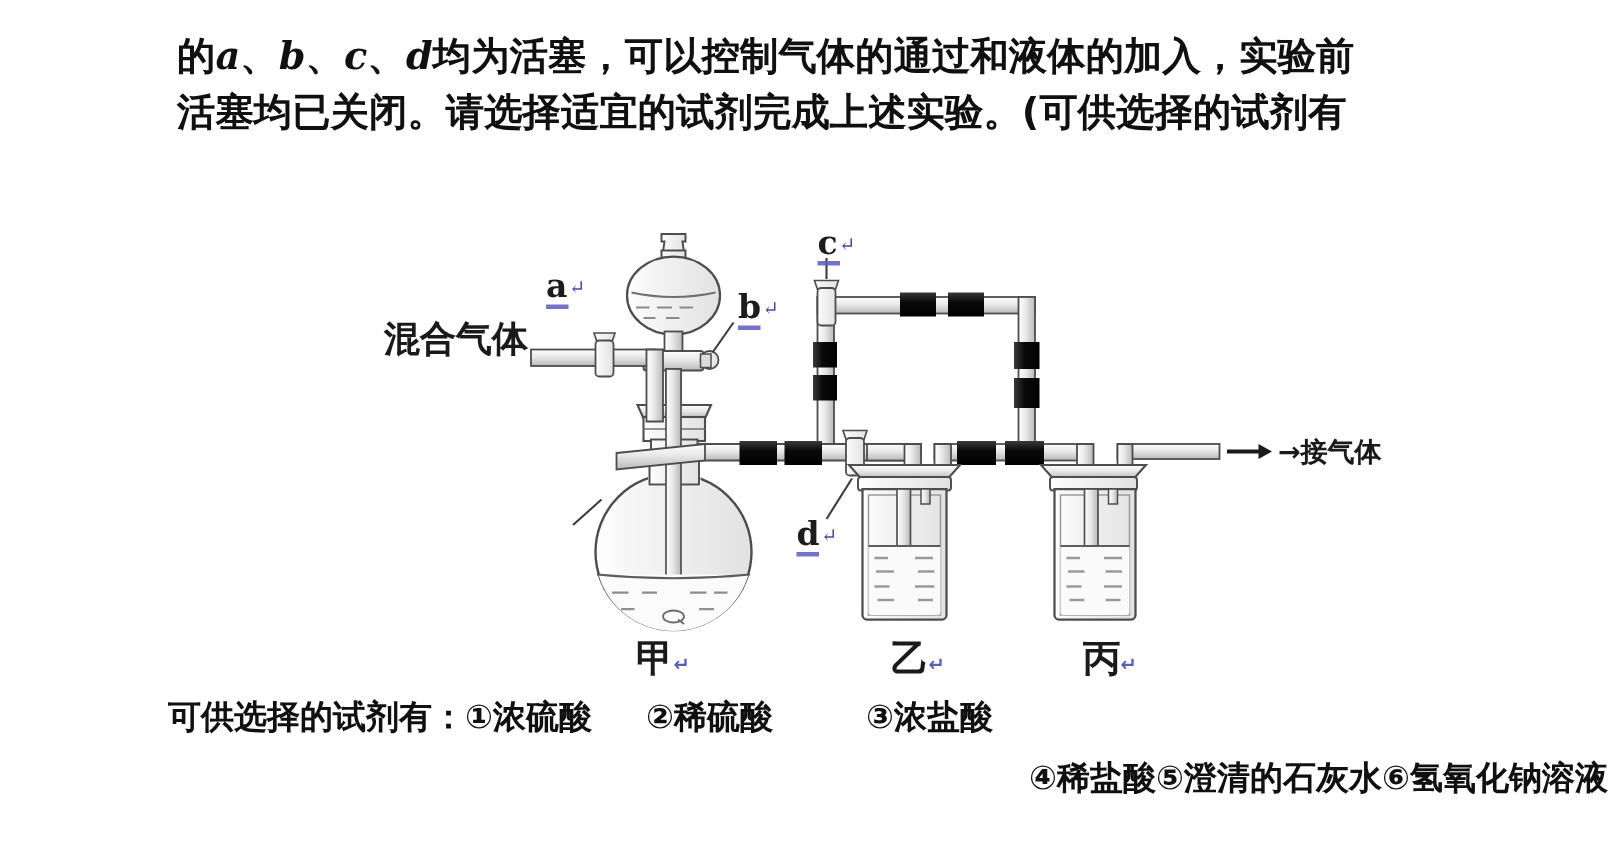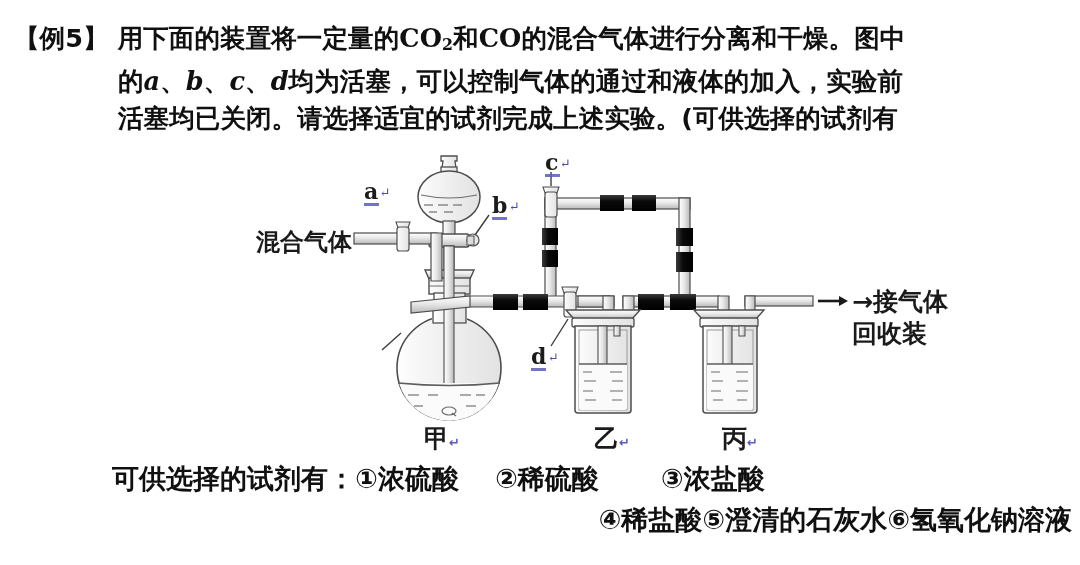--- a/index.html
+++ b/index.html
@@ -40,21 +40,21 @@
   .stmt-line sub { font-size: 0.62em; vertical-align: -0.22em; }
 
   
   #reagent-options {
     position: absolute;
     left: 112px;
     top: 458px;
     width: 960px;
   }
   .opt-line {
-    font-size: 27px;
+    font-size: 22px;
     font-weight: bold;
     line-height: 41px;
     white-space: nowrap;
     color: #101010;
   }
   .opt-line.indent2 { padding-left: 232px; text-align: right; }
   .opt-gap-a { display: inline-block; width: 36px; }
   .opt-gap-b { display: inline-block; width: 62px; }
 
   
@@ -100,35 +100,31 @@
     position: absolute;
     left: 0;
     bottom: -2px;
     width: 15px;
     height: 3px;
     background: #5b5bbd;
     opacity: .85;
   }
   .outlet-note {
     position: absolute;
-    font-size: 25px;
+    font-size: 18px;
     font-weight: bold;
     line-height: 32px;
     color: #1a1a1a;
     white-space: nowrap;
   }
 </style>
 </head>
 <body>
 
 <div id="problem-statement">
-  <div class="stmt-line">
-    <span>【例5】</span>
-    <span>用下面的装置将一定量的<span class="lat">CO<sub>2</sub></span>和<span class="lat">CO</span>的混合气体进行分离和干燥。图中</span>
-  </div>
   <div class="stmt-line indent">
     <span>的<span class="ital">a</span>、<span class="ital">b</span>、<span class="ital">c</span>、<span class="ital">d</span>均为活塞，可以控制气体的通过和液体的加入，实验前</span>
   </div>
   <div class="stmt-line indent">活塞均已关闭。请选择适宜的试剂完成上述实验。(可供选择的试剂有</div>
 </div>
 
 <div id="apparatus-figure">
 
   <svg width="1080" height="300" viewBox="0 0 1080 300">
     <defs>
@@ -297,38 +293,37 @@
     </g>
 
     <g>
       <path d="M382 200 L401 183" stroke="#3c3c3c" stroke-width="1.4" fill="none"></path>
       <path d="M489 65 L475 85" stroke="#3c3c3c" stroke-width="1.4" fill="none"></path>
       <path d="M551 22 L551 36" stroke="#3c3c3c" stroke-width="1.4" fill="none"></path>
       <path d="M551 196 L568 169" stroke="#3c3c3c" stroke-width="1.4" fill="none"></path>
     </g>
   </svg>
 
-  <div class="fig-label" style="left:256px; top:76px;">混合气体</div>
+  <div class="fig-label" style="left:256px; top:60px;">混合气体</div>
 
   <div class="stopcock-letter" style="left:364px; top:28px;">
     <span>a</span><span class="pilcrow">↵</span>
   </div>
   <div class="stopcock-letter" style="left:492px; top:42px;">
     <span>b</span><span class="pilcrow">↵</span>
   </div>
   <div class="stopcock-letter" style="left:545px; top:-1px;">
     <span>c</span><span class="pilcrow">↵</span>
   </div>
   <div class="stopcock-letter" style="left:531px; top:193px;">
     <span>d</span><span class="pilcrow">↵</span>
   </div>
 
   <div class="outlet-note" style="left:852px; top:136px;">
     <div>→接气体</div>
-    <div>回收装</div>
   </div>
 
   <div class="vessel-name" style="left:424px; top:272px;">
     <span>甲</span><span class="pilcrow" style="color:#5b5bbd;font-size:13px;">↵</span>
   </div>
   <div class="vessel-name" style="left:594px; top:272px;">
     <span>乙</span><span class="pilcrow" style="color:#5b5bbd;font-size:13px;">↵</span>
   </div>
   <div class="vessel-name" style="left:722px; top:272px;">
     <span>丙</span><span class="pilcrow" style="color:#5b5bbd;font-size:13px;">↵</span>

